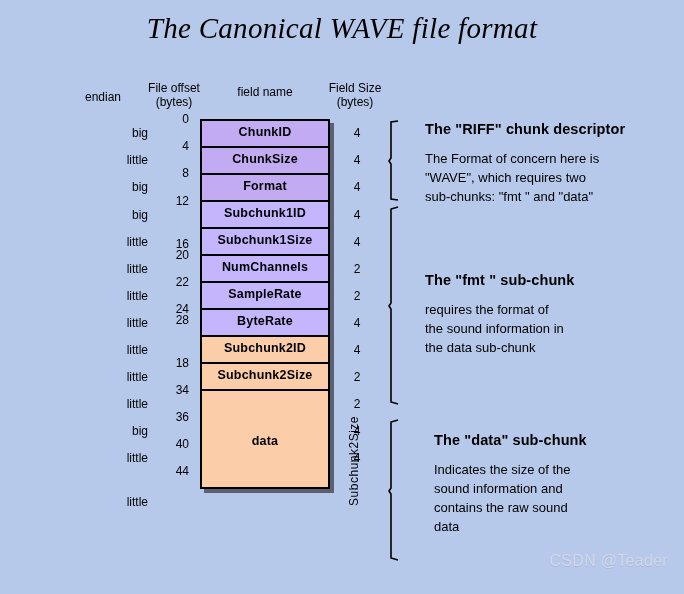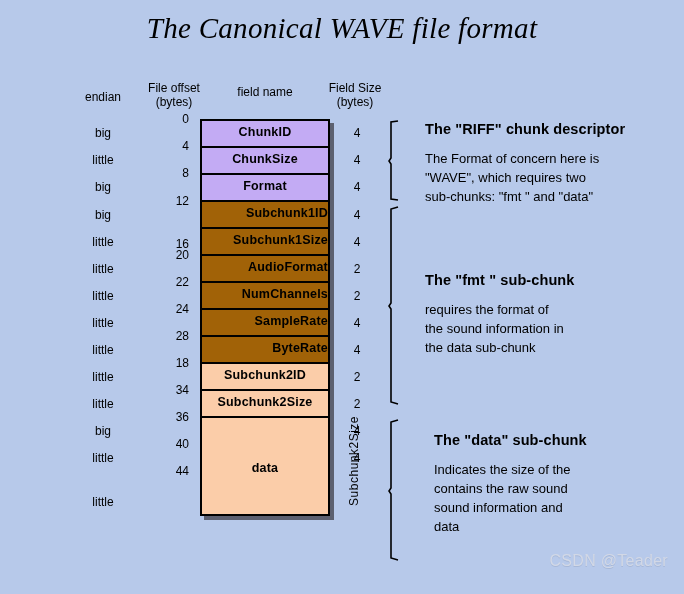--- a/index.html
+++ b/index.html
@@ -45,21 +45,21 @@
   .colhdr-endian  { left: 58px;  top: 90px;  width: 90px; }
   .colhdr-offset  { left: 127px; top: 81px;  width: 94px; }
   .colhdr-field   { left: 213px; top: 85px;  width: 104px; }
   .colhdr-size    { left: 308px; top: 81px;  width: 94px; }
 
   
   .endian {
     position: absolute;
     left: 58px;
     width: 90px;
-    text-align: center;
+    text-align: right;
     font-size: 12px;
     color: #000;
   }
 
   
   .offset {
     position: absolute;
     left: 127px;
     width: 62px;
     text-align: right;
@@ -106,21 +106,21 @@
     height: 27px;
     line-height: 23px;
     text-align: center;
     font-size: 12.5px;
     font-weight: bold;
     color: #000;
     letter-spacing: 0.2px;
   }
   .row:last-child { border-bottom: 2px solid #000; }
   .row.c-purple { background: #c3abf4; }
-  .row.c-green  { background: #a16207; text-align: right; }
+  .row.c-green  { background: #c4b5fd; }
   .row.c-orange { background: #fbcda9; }
   .row.tall {
     height: 100px;
     line-height: 100px;
   }
 
   
   .vlabel {
     position: absolute;
     left: 347px;
@@ -206,35 +206,34 @@
   <div class="endian" style="top:495px">little</div>
 
   <div class="offset" style="top:112px">0</div>
   <div class="offset" style="top:139px">4</div>
   <div class="offset" style="top:166px">8</div>
   <div class="offset" style="top:194px">12</div>
   <div class="offset" style="top:237px">16</div>
   <div class="offset" style="top:248px">20</div>
   <div class="offset" style="top:275px">22</div>
   <div class="offset" style="top:302px">24</div>
-  <div class="offset" style="top:329px">28</div>
+  <div class="offset" style="top:313px">28</div>
   <div class="offset" style="top:356px">18</div>
   <div class="offset" style="top:383px">34</div>
   <div class="offset" style="top:410px">36</div>
   <div class="offset" style="top:437px">40</div>
   <div class="offset" style="top:464px">44</div>
 
   <div class="boxes">
     <div class="boxwrap">
       <div class="row c-purple">ChunkID</div>
       <div class="row c-purple">ChunkSize</div>
       <div class="row c-purple">Format</div>
       <div class="row c-green">Subchunk1ID</div>
       <div class="row c-green">Subchunk1Size</div>
-      <div class="row c-green">AudioFormat</div>
       <div class="row c-green">NumChannels</div>
       <div class="row c-green">SampleRate</div>
       <div class="row c-green">ByteRate</div>
       <div class="row c-orange">Subchunk2ID</div>
       <div class="row c-orange">Subchunk2Size</div>
       <div class="row c-orange tall">data</div>
     </div>
   </div>
 
   <div class="fsize" style="top:126px">4</div>
@@ -286,21 +285,21 @@
       <div>requires the format of</div>
       <div>the sound information in</div>
       <div>the data sub-chunk</div>
     </div>
   </div>
 
   <div class="ann ann-data">
     <div class="hd">The "data" sub-chunk</div>
     <div class="bd">
       <div>Indicates the size of the</div>
+      <div>sound information and</div>
       <div>contains the raw sound</div>
-      <div>sound information and</div>
       <div>data</div>
     </div>
   </div>
 
   <div class="watermark">CSDN @Teader</div>
 
 </div>
 
 </body></html>

